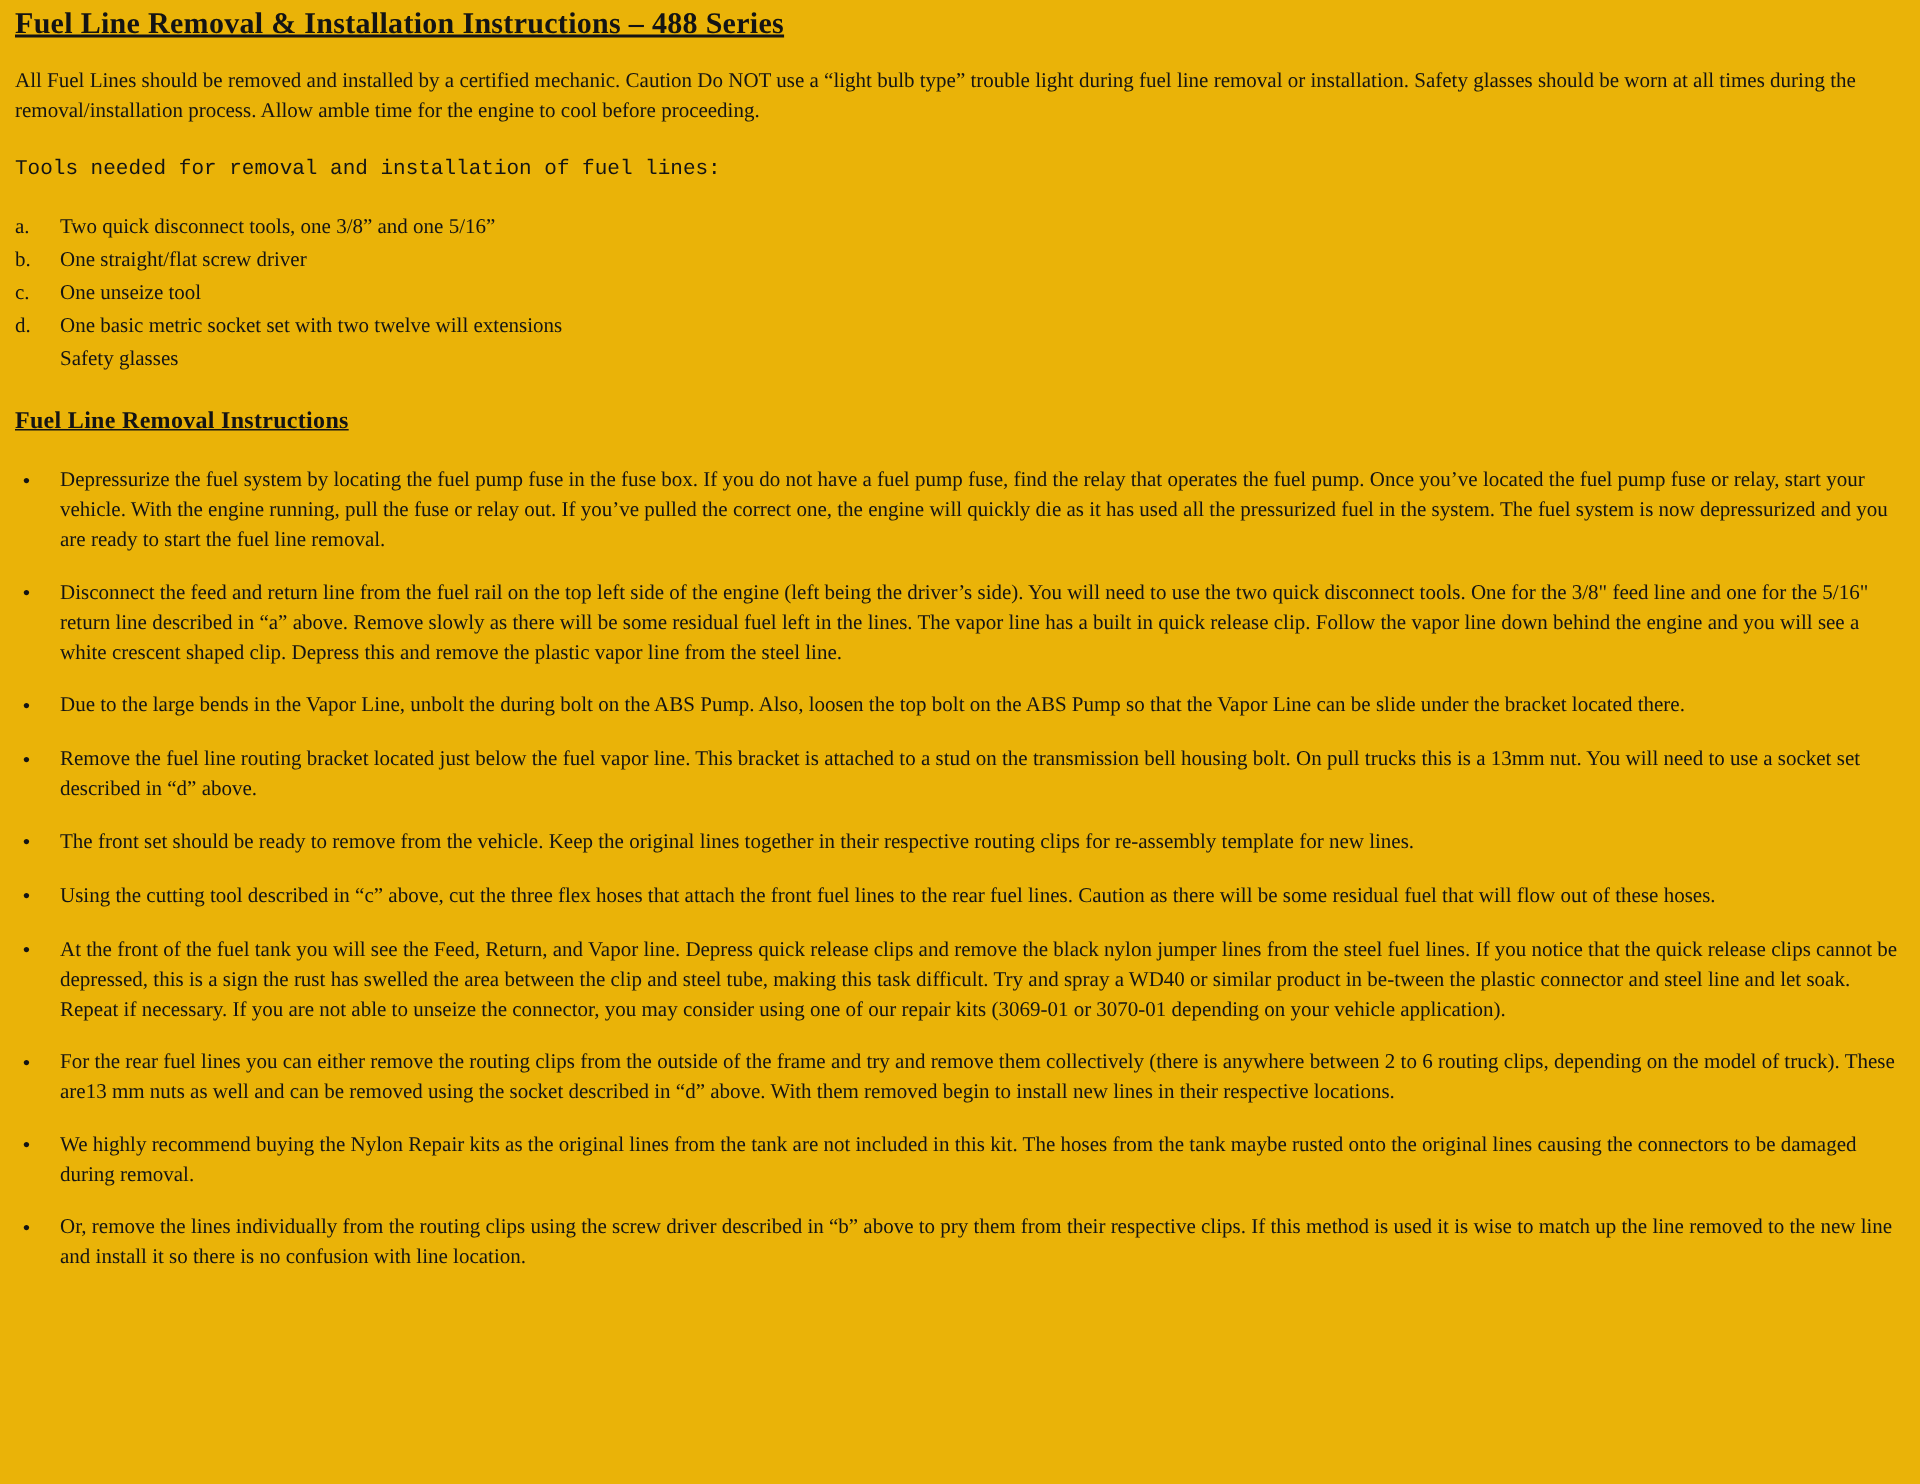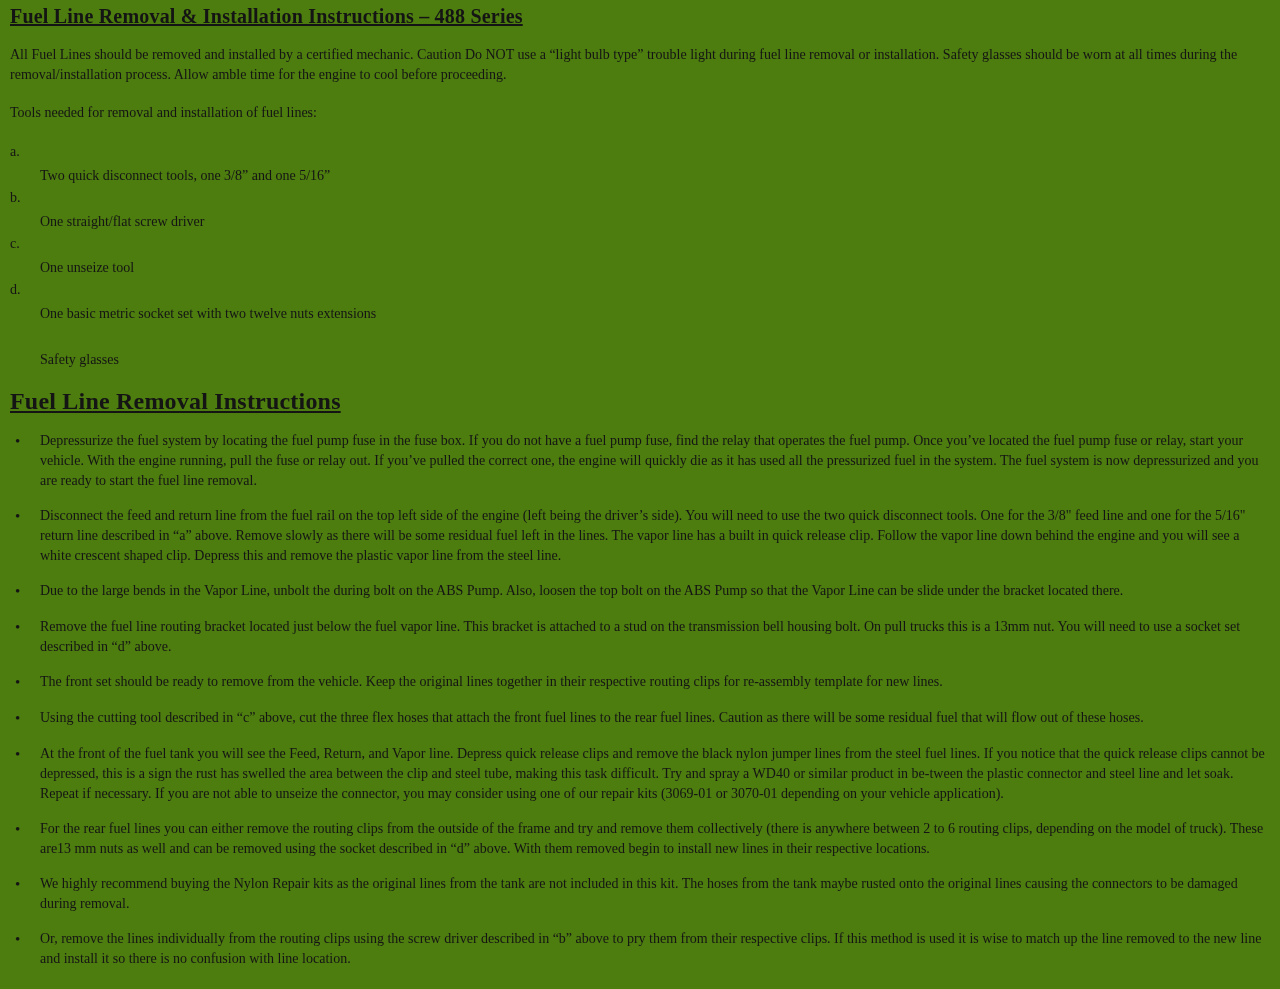--- a/index.html
+++ b/index.html
@@ -9,53 +9,53 @@
   }
   .page {
     width: 1280px;
     height: 989px;
     box-sizing: border-box;
     padding: 4px 12px 0 10px;
     font-family: "Liberation Serif", "DejaVu Serif", serif;
     font-size: 14px;
     line-height: 20px;
     color: #141414;
-    background: #4d7c0f;
+    background: #eab308;
     overflow: hidden;
   }
   h1.doc-title {
     font-size: 20px;
     line-height: 24px;
     font-weight: bold;
     text-decoration: underline;
     margin: 0;
     letter-spacing: 0.2px;
   }
   p.intro {
     margin: 17px 0 0 0;
   }
   p.tools-intro {
     margin: 18px 0 0 0;
+    font-family: Liberation Mono, monospace;
   }
   .tools {
     margin-top: 18px;
   }
   .tool {
     display: flex;
     line-height: 22px;
   }
   .tool .m {
     flex: 0 0 30px;
   }
   .tool .t {
     flex: 1;
-    margin-top: 24px;
   }
   h2.section-heading {
-    font-size: 24px;
+    font-size: 16px;
     line-height: 24px;
     font-weight: bold;
     text-decoration: underline;
     margin: 18px 0 18px 0;
     letter-spacing: 0.2px;
   }
   .steps {
     margin-top: 18px;
   }
   .step {
@@ -94,21 +94,21 @@
     <div class="tool">
       <span class="m">b.</span>
       <span class="t">One straight/flat screw driver</span>
     </div>
     <div class="tool">
       <span class="m">c.</span>
       <span class="t">One unseize tool</span>
     </div>
     <div class="tool">
       <span class="m">d.</span>
-      <span class="t">One basic metric socket set with two twelve nuts extensions</span>
+      <span class="t">One basic metric socket set with two twelve will extensions</span>
     </div>
     <div class="tool">
       <span class="m"></span>
       <span class="t">Safety glasses</span>
     </div>
   </div>
 
   <h2 class="section-heading">Fuel Line Removal Instructions</h2>
 
   <div class="steps">

